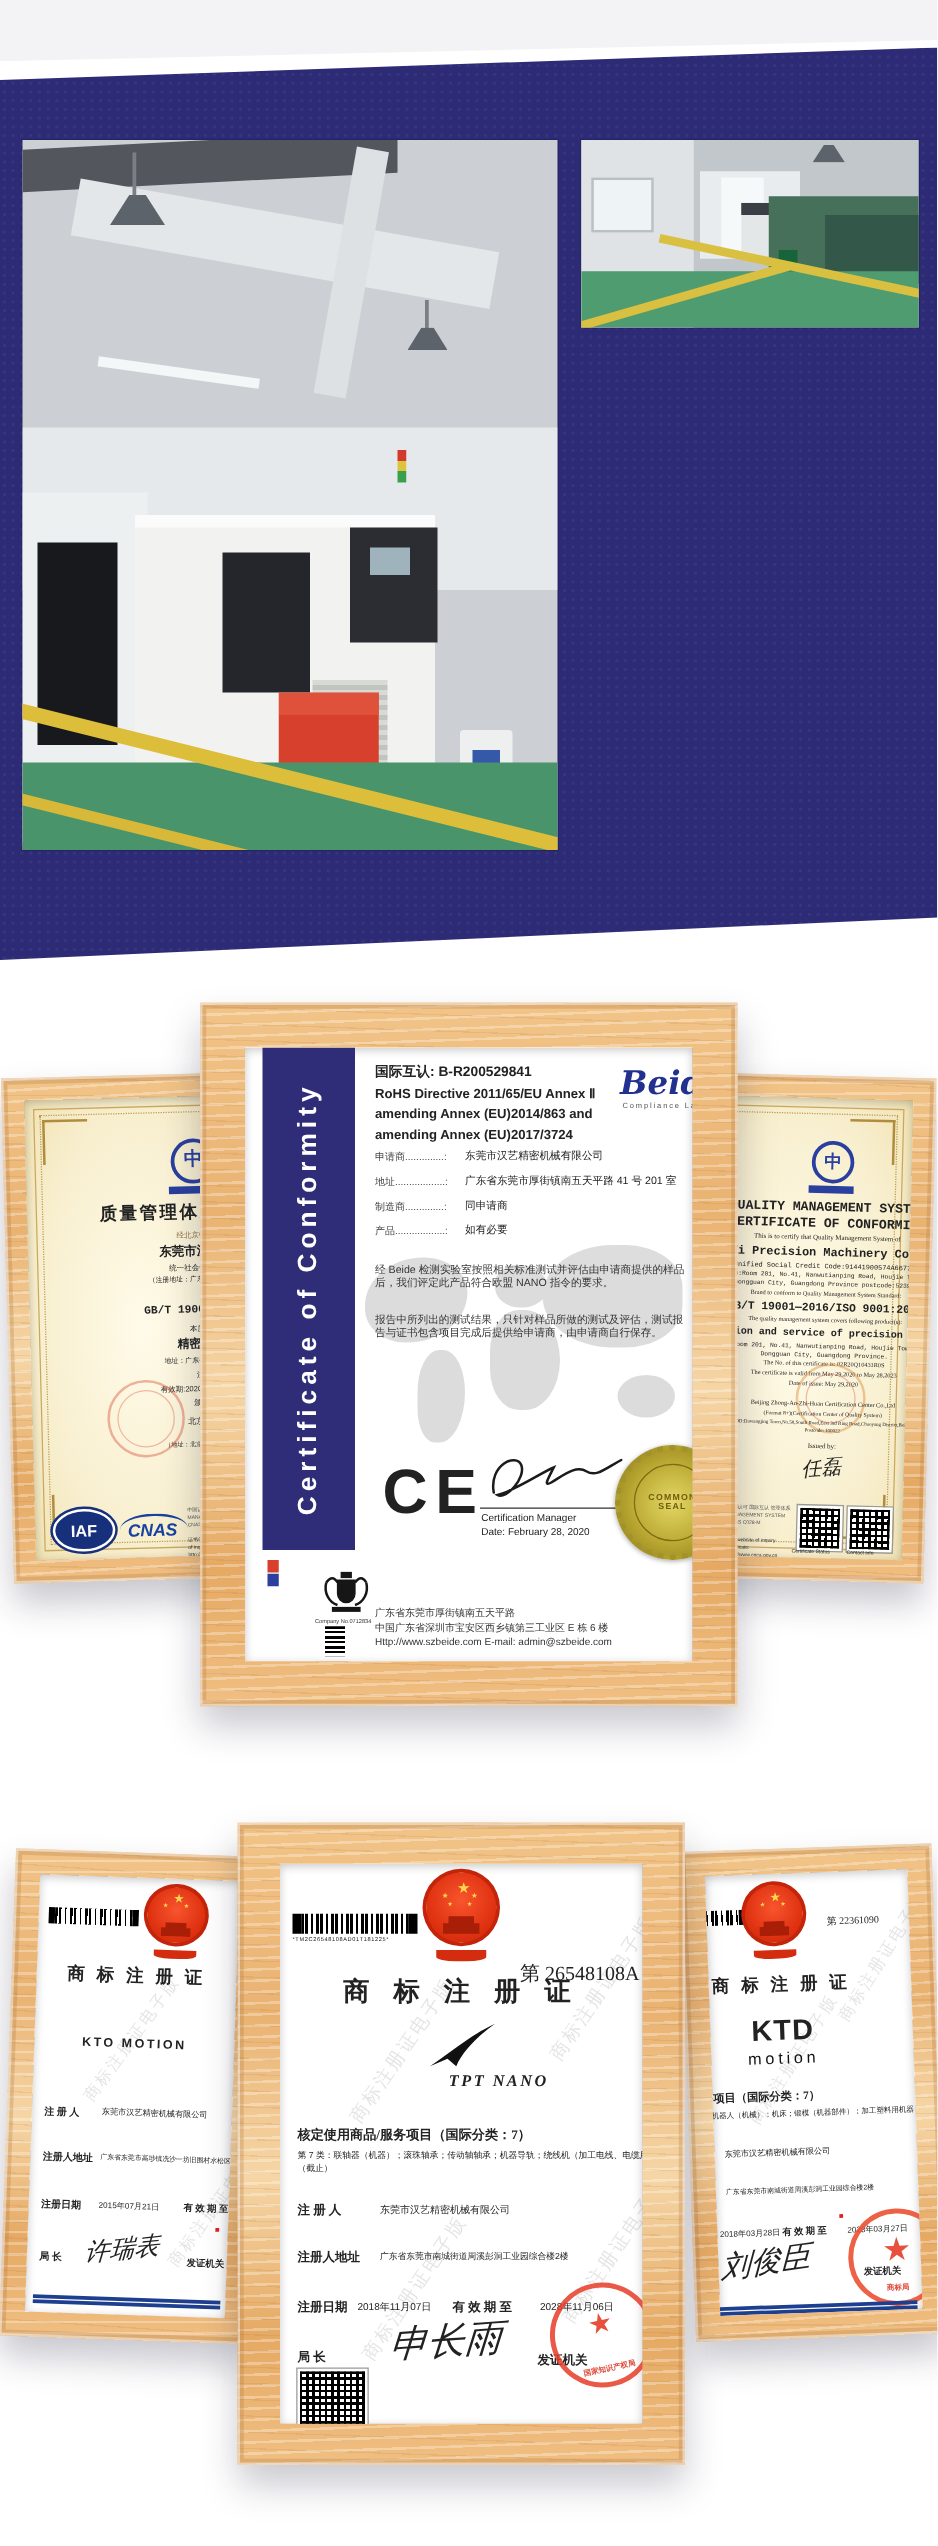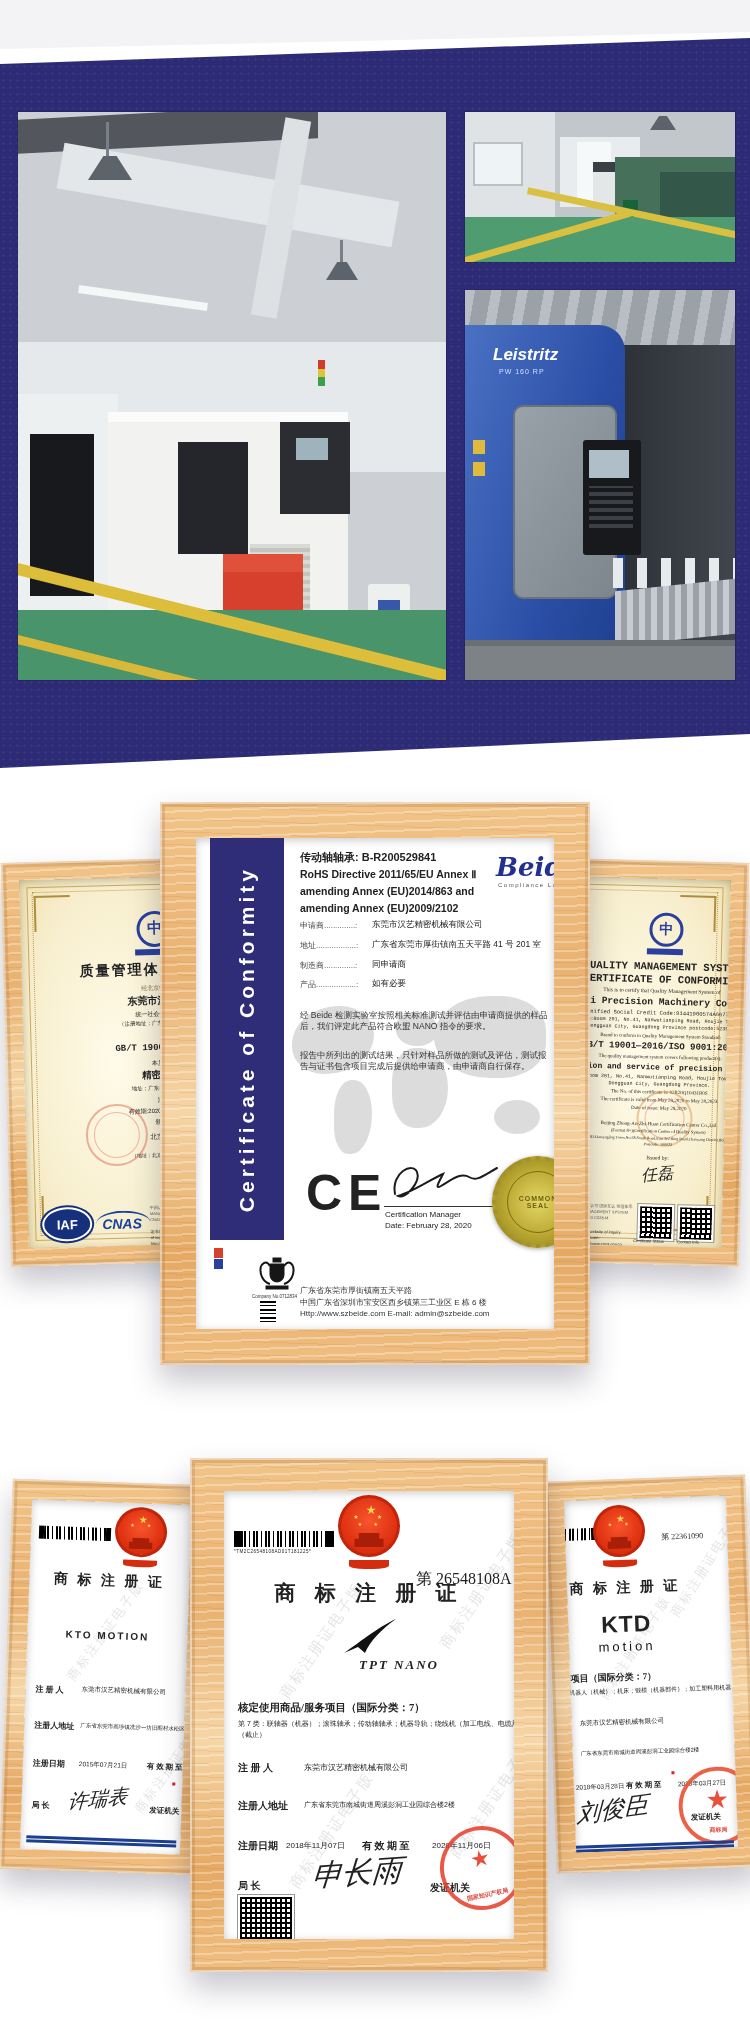--- a/index.html
+++ b/index.html
@@ -110,35 +110,20 @@
     <div class="ph" style="left:128px;top:50px;width:45px;height:46px;background:#e4e7e7;box-shadow:inset 0 10px 0 #3a3f45;"></div>
     <div class="ph" style="left:150px;top:45px;width:120px;height:70px;background:#47705a;"></div>
     <div class="ph" style="left:195px;top:60px;width:75px;height:55px;background:#33584a;"></div>
     <div class="ph" style="left:158px;top:88px;width:15px;height:25px;background:#17643a;"></div>
     <div class="ph" style="left:0;top:105px;width:270px;height:45px;background:#4e9c70;"></div>
     <div class="ph" style="left:60px;top:100px;width:240px;height:7px;background:#d9c041;transform:rotate(12deg);"></div>
     <div class="ph" style="left:-30px;top:125px;width:200px;height:7px;background:#d9c041;transform:rotate(-16deg);"></div>
     <div class="ph" style="left:185px;top:4px;width:26px;height:14px;background:#5d636b;clip-path:polygon(35% 0,65% 0,100% 100%,0 100%);"></div>
   </div>
 
-  <div class="photo" style="left:465px;top:290px;width:270px;height:390px;background:linear-gradient(90deg,#2c3036 55%,#41464d);">
-    <div class="ph" style="left:0;top:0;width:270px;height:55px;background:repeating-linear-gradient(100deg,#b8bec4 0 10px,#9aa1a7 10px 26px);"></div>
-    <div class="ph" style="left:0;top:35px;width:160px;height:355px;background:linear-gradient(105deg,#4a71c4,#2a4ea5 60%,#1f3f8e);border-radius:0 26px 10px 0;"></div>
-    <div class="t" style="left:28px;top:55px;color:#fff;font-size:17px;font-weight:bold;font-style:italic;">Leistritz</div>
-    <div class="t" style="left:34px;top:78px;color:#cfe0ff;font-size:7px;letter-spacing:1px;">PW 160 RP</div>
-    <div class="ph" style="left:48px;top:115px;width:100px;height:190px;background:linear-gradient(120deg,#9aa2a9,#7e868d);border:2px solid #6b7278;border-radius:10px;"></div>
-    <div class="ph" style="left:118px;top:150px;width:58px;height:115px;background:#17191d;border-radius:3px;"></div>
-    <div class="ph" style="left:124px;top:160px;width:40px;height:28px;background:#aebfc9;"></div>
-    <div class="ph" style="left:124px;top:196px;width:44px;height:42px;background:repeating-linear-gradient(0deg,#3c4046 0 4px,#17191d 4px 8px);"></div>
-    <div class="ph" style="left:8px;top:150px;width:12px;height:14px;background:#e0ba3c;"></div>
-    <div class="ph" style="left:8px;top:172px;width:12px;height:14px;background:#e0ba3c;"></div>
-    <div class="ph" style="left:148px;top:268px;width:122px;height:30px;background:repeating-linear-gradient(90deg,#e8ebed 0 10px,transparent 10px 24px);"></div>
-    <div class="ph" style="left:150px;top:295px;width:120px;height:55px;background:repeating-linear-gradient(90deg,#c6ccd1 0 6px,#9aa0a5 6px 12px);transform:skewY(-6deg);"></div>
-    <div class="ph" style="left:0;top:350px;width:270px;height:40px;background:#7d8287;box-shadow:inset 0 6px 0 #6a6f74;"></div>
-  </div>
 
   <div class="wood" style="left:6px;top:860px;width:216px;height:404px;transform:rotate(-1.5deg);z-index:1;">
     <div class="paper cream" style="inset:18px;">
       <div class="goldline"></div>
         <div class="dotline"></div>
       <div class="corner" style="left:14px;top:16px;"></div>
       <div class="corner" style="left:14px;bottom:16px;transform:rotate(-90deg);"></div>
       <div class="abs" style="left:116px;top:34px;width:30px;height:30px;border:3px solid #2a3f9e;border-radius:50%;color:#2a3f9e;font-weight:bold;font-size:15px;text-align:center;line-height:28px;">中</div>
       <div class="abs" style="left:114px;top:72px;width:38px;height:6px;background:#2a3f9e;"></div>
       <div class="t serif" style="left:58px;top:84px;font-size:14px;font-weight:bold;color:#222;letter-spacing:2px;">质量管理体系认证证书</div>
@@ -209,24 +194,24 @@
   </div>
 
   <div class="wood" style="left:160px;top:802px;width:430px;height:563px;z-index:3;">
     <div class="paper" style="inset:36px;">
 
       <div class="band" style="left:14px;top:0;width:74px;height:402px;display:flex;align-items:center;justify-content:center;">
         <span class="vert">Certificate of Conformity</span>
       </div>
       <div class="abs" style="left:18px;top:410px;width:9px;height:10px;background:#d7402c;box-shadow:0 11px 0 #2a3f9e;"></div>
 
-      <div class="t" style="left:104px;top:12px;font-size:11px;font-weight:bold;">传动轴轴承: B-R200529841</div>
+      <div class="t" style="left:104px;top:12px;font-size:11px;font-weight:bold;">国际互认: B-R200529841</div>
       <div class="t" style="left:104px;top:30px;font-size:10.5px;font-weight:bold;">RoHS Directive 2011/65/EU Annex Ⅱ</div>
       <div class="t" style="left:104px;top:47px;font-size:10.5px;font-weight:bold;">amending Annex (EU)2014/863 and</div>
-      <div class="t" style="left:104px;top:64px;font-size:10.5px;font-weight:bold;">amending Annex (EU)2009/2102</div>
+      <div class="t" style="left:104px;top:64px;font-size:10.5px;font-weight:bold;">amending Annex (EU)2017/3724</div>
       <div class="t beide" style="left:300px;top:14px;font-size:26px;">Beide</div>
       <div class="t" style="left:302px;top:44px;font-size:6px;letter-spacing:1.5px;color:#555;">Compliance Laboratory</div>
 
       <div class="t" style="left:104px;top:82px;font-size:8px;color:#444;">申请商..............:</div>
       <div class="t" style="left:176px;top:81px;font-size:8.5px;">东莞市汉艺精密机械有限公司</div>
       <div class="t" style="left:104px;top:102px;font-size:8px;color:#444;">地址..................:</div>
       <div class="t" style="left:176px;top:101px;font-size:8.5px;">广东省东莞市厚街镇南五天平路 41 号 201 室</div>
       <div class="t" style="left:104px;top:122px;font-size:8px;color:#444;">制造商..............:</div>
       <div class="t" style="left:176px;top:121px;font-size:8.5px;">同申请商</div>
       <div class="t" style="left:104px;top:141px;font-size:8px;color:#444;">产品..................:</div>

